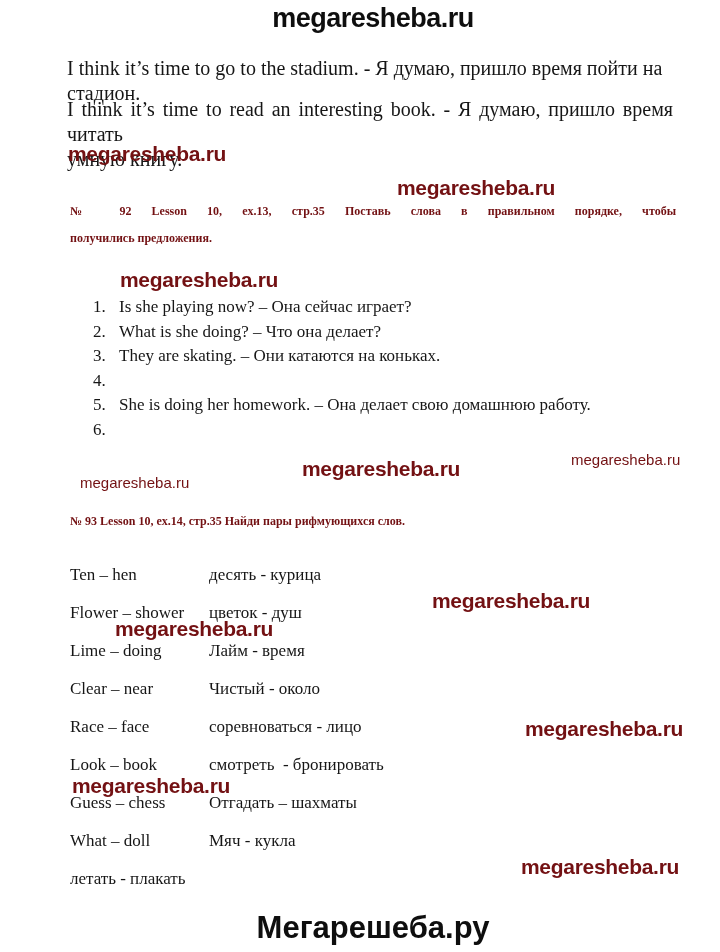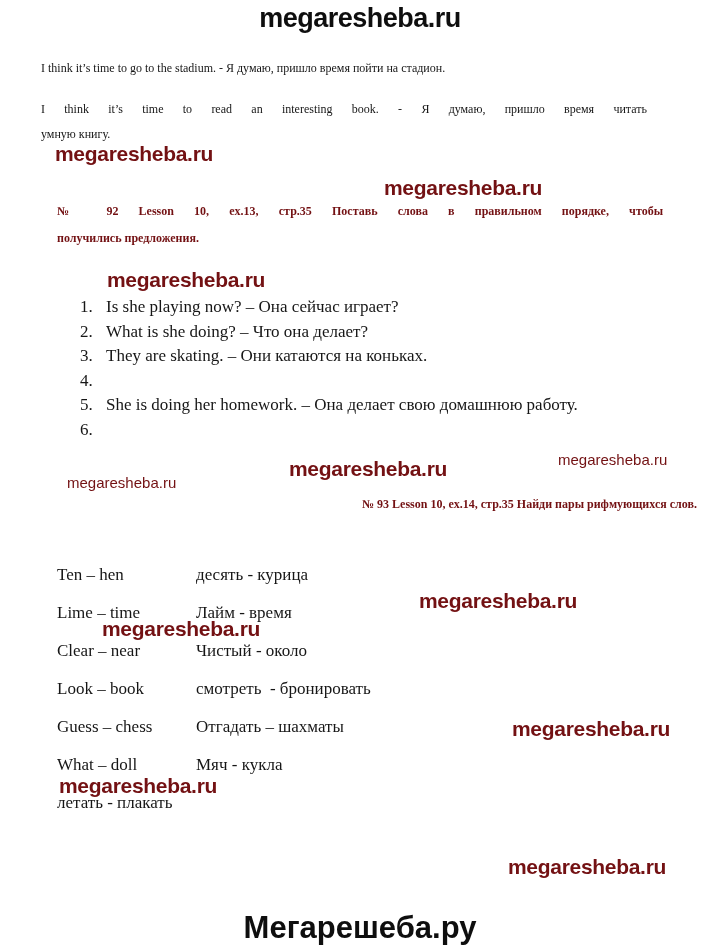--- a/index.html
+++ b/index.html
@@ -10,48 +10,48 @@
   }
   html,body{margin:0;padding:0;}
   body{
     width:720px;height:952px;
     background:var(--bg);
     font-family:"Liberation Serif", serif;
     color:var(--body-color);
     position:relative;
     overflow:hidden;
   }
-  .page{position:absolute;inset:0;}
+  .page{position:absolute;inset:0;margin-left:13px;}
 
   
   .site-title{
     position:absolute;top:3px;left:0;width:720px;
     text-align:center;
     font-family:"Liberation Sans", sans-serif;
     font-weight:700;font-size:27px;letter-spacing:-0.5px;
     color:var(--title-color);
   }
 
   
   .para{
-    position:absolute;left:41px;width:606px;
-    font-size:12px;line-height:25px;
+    position:absolute;left:54px;width:606px;
+    font-size:20px;line-height:25px;
   }
   .p1{top:56px;}
   .p2{top:97px;}
   .line-just{text-align:justify;text-align-last:justify;}
 
   
   .ex-heading{
     position:absolute;left:57px;width:606px;
     font-weight:700;font-size:12px;line-height:27px;
     color:var(--wm-color);
   }
   .h92{top:198px;}
-  .h93{top:491px;width:640px;text-align:right;}
+  .h93{top:508px;width:640px;}
 
   
   .wm{
     position:absolute;
     font-family:"Liberation Sans", sans-serif;
     font-weight:700;font-size:21px;letter-spacing:-0.3px;
     color:var(--wm-color);white-space:nowrap;
   }
   .wm.small{font-weight:400;font-size:15px;letter-spacing:0;}
   .wm1{left:55px;top:142px;}
@@ -146,26 +146,34 @@
   <span class="wm small wm6">megaresheba.ru</span>
 
   <div class="ex-heading h93">№ 93 Lesson 10, ex.14, стр.35 Найди пары рифмующихся слов.</div>
 
   <div class="pairs">
     <div class="pair-row">
       <span class="pair-en">Ten – hen</span>
       <span class="pair-ru">десять - курица</span>
     </div>
     <div class="pair-row">
-      <span class="pair-en">Lime – time</span>
+      <span class="pair-en">Flower – shower</span>
+      <span class="pair-ru">цветок - душ</span>
+    </div>
+    <div class="pair-row">
+      <span class="pair-en">Lime – doing</span>
       <span class="pair-ru">Лайм - время</span>
     </div>
     <div class="pair-row">
       <span class="pair-en">Clear – near</span>
       <span class="pair-ru">Чистый - около</span>
+    </div>
+    <div class="pair-row">
+      <span class="pair-en">Race – face</span>
+      <span class="pair-ru">соревноваться - лицо</span>
     </div>
     <div class="pair-row">
       <span class="pair-en">Look – book</span>
       <span class="pair-ru">смотреть  - бронировать</span>
     </div>
     <div class="pair-row">
       <span class="pair-en">Guess – chess</span>
       <span class="pair-ru">Отгадать – шахматы</span>
     </div>
     <div class="pair-row">

